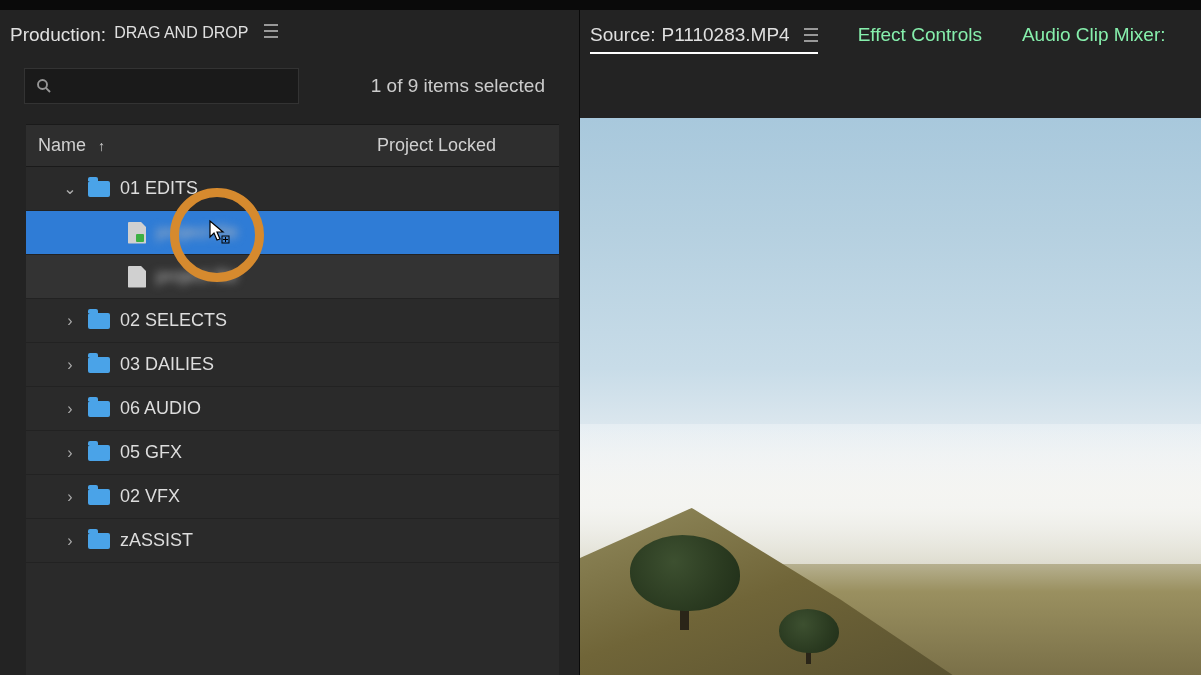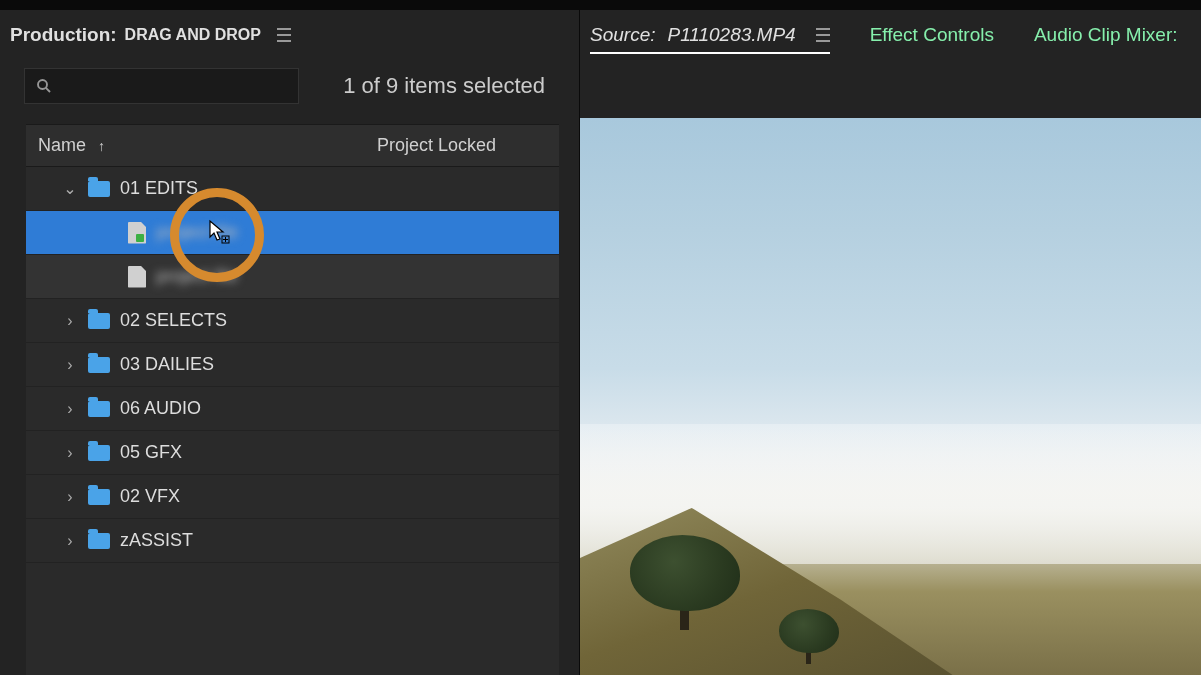--- a/index.html
+++ b/index.html
@@ -28,24 +28,22 @@
       flex-direction: column;
     }
     .right-panel {
       flex: 1;
       background: #232323;
       display: flex;
       flex-direction: column;
     }
     .panel-tabs {
       display: flex;
-      align-items: center;
       padding: 14px 10px 18px 10px;
       gap: 8px;
-      font-weight: bold;
     }
     .tab-label {
       font-size: 19px;
       color: #e0e0e0;
     }
     .tab-value {
       font-size: 16px;
       color: #e0e0e0;
     }
     .menu-icon {
@@ -72,45 +70,44 @@
       color: #86efac;
       font-size: 19px;
       cursor: pointer;
     }
     .right-tab.active {
       color: #e0e0e0;
     }
     .source-group {
       display: flex;
       align-items: center;
-      gap: 12px;
+      gap: 6px;
       border-bottom: 2px solid #fff;
       padding-bottom: 6px;
-      font-style: italic;
     }
     .search-row {
       display: flex;
       align-items: center;
       padding: 4px 24px 10px 24px;
       gap: 20px;
     }
     .search-box {
       width: 275px;
       height: 36px;
       background: #1a1a1a;
       border: 1px solid #333;
       display: flex;
       align-items: center;
       padding: 0 10px;
     }
     .search-box svg { opacity: 0.7; }
     .selection-count {
       flex: 1;
       text-align: right;
-      font-size: 22px;
+      font-size: 19px;
       color: #ccc;
       padding-right: 10px;
     }
     .list-header {
       display: flex;
       background: #2e2e2e;
       border-top: 1px solid #1a1a1a;
       border-bottom: 1px solid #1a1a1a;
       padding: 10px 12px;
       font-size: 18px;

